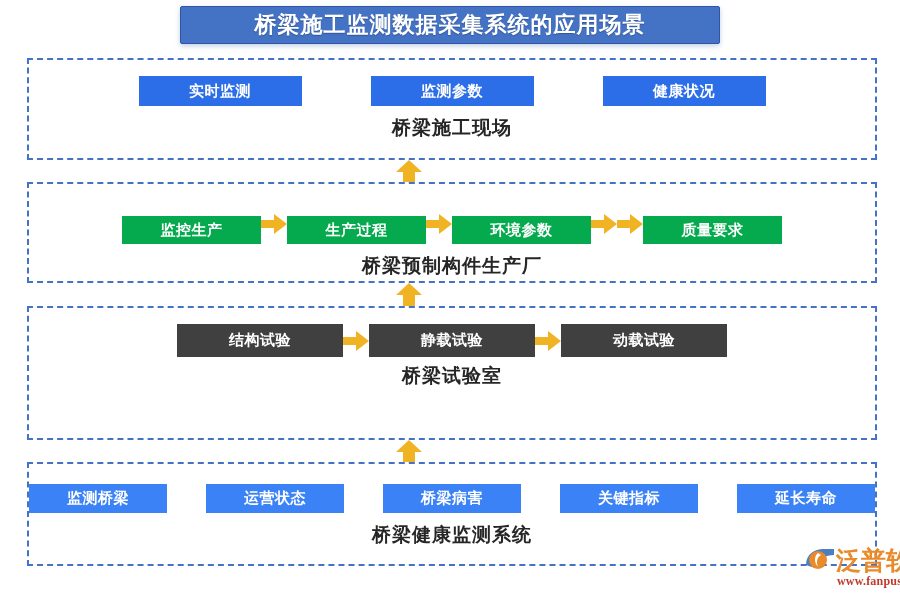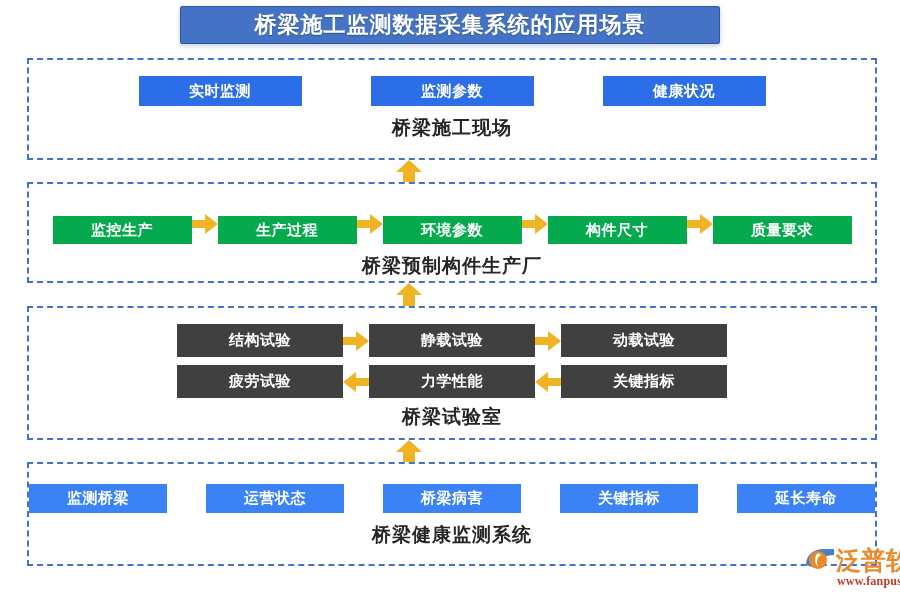--- a/index.html
+++ b/index.html
@@ -211,21 +211,20 @@
         <svg width="26" height="26" viewBox="0 0 26 26" aria-hidden="true">
           <polygon points="0,9 13,9 13,3 26,13 13,23 13,17 0,17" fill="#F0B323"></polygon>
         </svg>
       </div>
       <div class="chip green">环境参数</div>
       <div class="h-arrow">
         <svg width="26" height="26" viewBox="0 0 26 26" aria-hidden="true">
           <polygon points="0,9 13,9 13,3 26,13 13,23 13,17 0,17" fill="#F0B323"></polygon>
         </svg>
       </div>
-      <div class="chip green">构件尺寸</div>
       <div class="h-arrow">
         <svg width="26" height="26" viewBox="0 0 26 26" aria-hidden="true">
           <polygon points="0,9 13,9 13,3 26,13 13,23 13,17 0,17" fill="#F0B323"></polygon>
         </svg>
       </div>
       <div class="chip green">质量要求</div>
     </div>
     <div class="caption">桥梁预制构件生产厂</div>
   </div>
 
@@ -243,35 +242,20 @@
           <polygon points="0,9 13,9 13,3 26,13 13,23 13,17 0,17" fill="#F0B323"></polygon>
         </svg>
       </div>
       <div class="chip cyan">静载试验</div>
       <div class="h-arrow">
         <svg width="26" height="26" viewBox="0 0 26 26" aria-hidden="true">
           <polygon points="0,9 13,9 13,3 26,13 13,23 13,17 0,17" fill="#F0B323"></polygon>
         </svg>
       </div>
       <div class="chip cyan">动载试验</div>
-    </div>
-    <div class="row second">
-      <div class="chip cyan">疲劳试验</div>
-      <div class="h-arrow">
-        <svg width="26" height="26" viewBox="0 0 26 26" aria-hidden="true">
-          <polygon points="26,9 13,9 13,3 0,13 13,23 13,17 26,17" fill="#F0B323"></polygon>
-        </svg>
-      </div>
-      <div class="chip cyan">力学性能</div>
-      <div class="h-arrow">
-        <svg width="26" height="26" viewBox="0 0 26 26" aria-hidden="true">
-          <polygon points="26,9 13,9 13,3 0,13 13,23 13,17 26,17" fill="#F0B323"></polygon>
-        </svg>
-      </div>
-      <div class="chip cyan">关键指标</div>
     </div>
     <div class="caption">桥梁试验室</div>
   </div>
 
   <div class="v-arrow" id="v-arrow-2">
     <svg width="26" height="22" viewBox="0 0 26 22" aria-hidden="true">
       <polygon points="13,0 26,12 19,12 19,22 7,22 7,12 0,12" fill="#F0B323"></polygon>
     </svg>
   </div>
 

